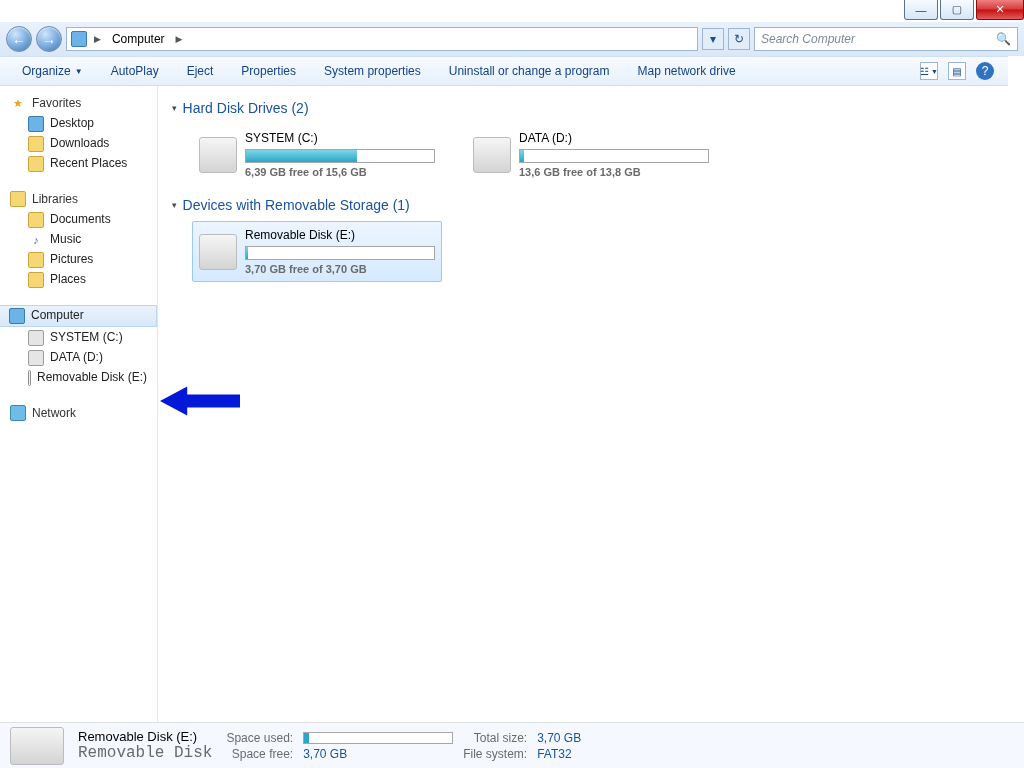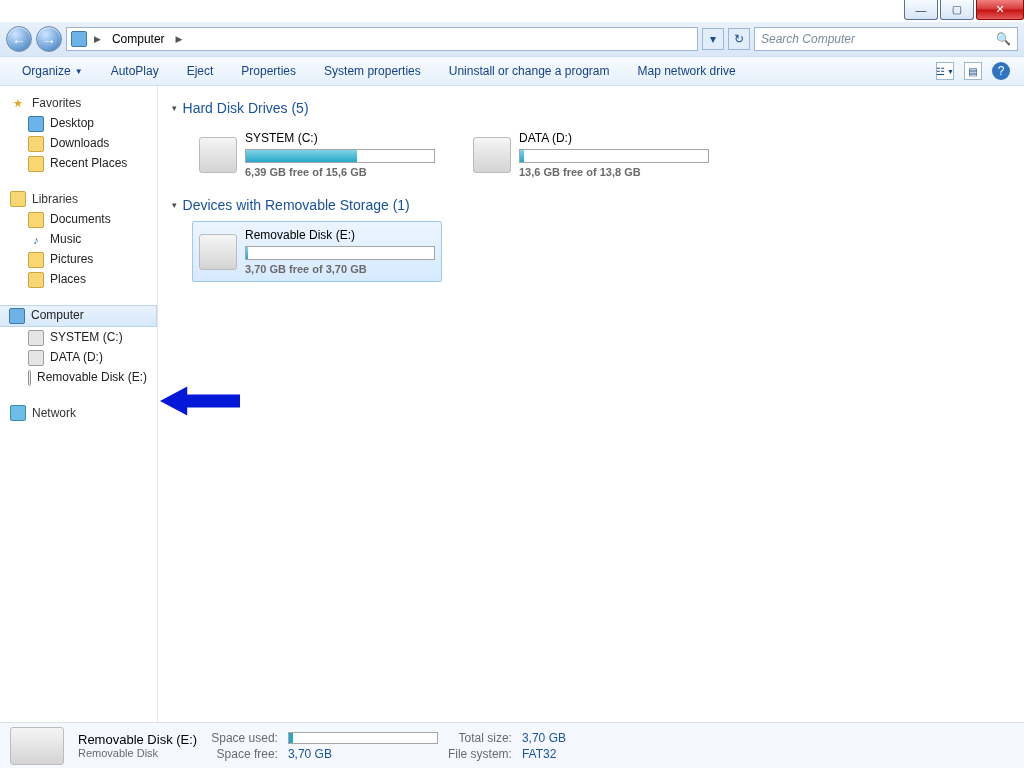--- a/index.html
+++ b/index.html
@@ -79,21 +79,21 @@
   .search {
     width: 264px; height:24px;
     border:1px solid #9db6d4; background:#fff; display:flex; align-items:center;
     padding:0 6px; color:#7b8a9b; font-style:italic;
     justify-content: space-between;
   }
   .search .magnifier { font-style: normal; color:#5d7da3; }
 
   
   .toolbar {
-    position:absolute; top:56px; left:0; right:0; height:30px;
+    position:absolute; top:56px; left:0; right:16px; height:30px;
     background: linear-gradient(#f7fbff,#e6f0fb);
     border-top:1px solid #cfe0f2;
     border-bottom:1px solid #cfe0f2;
     display:flex; align-items:center; padding:0 8px; gap:0;
     color:#15428b;
   }
   .tb-item { padding:0 14px; height:100%; display:flex; align-items:center; }
   .tb-item .caret { font-size:8px; margin-left:4px; }
   .tb-right { margin-left:auto; display:flex; align-items:center; gap:10px; padding-right:6px; }
   .tb-icon { width:18px;height:18px;border:1px solid #9db6d4;background:#fff;display:flex;align-items:center;justify-content:center;color:#15428b;font-size:10px;}
@@ -179,21 +179,21 @@
     display:flex; align-items:center;
     padding:4px 10px; gap:14px;
   }
   .details-icon {
     width:54px;height:38px;
     background: linear-gradient(#f5f5f5,#d4d4d4);
     border:1px solid #bcbcbc; border-radius:3px;
   }
   .details-cols { display:grid; grid-template-columns:auto auto auto auto; column-gap:10px; row-gap:2px; align-items:center;}
   .details-title { font-size:13px; }
-  .details-sub { color:#6a6a6a; font-size:11px; }
+  .details-sub { color:#6a6a6a; font-size:16px;font-family:Liberation Mono, monospace; }
   .details-label { color:#6a6a6a; text-align:right;}
   .details-value { color:#1a53a0; font-weight:500;}
   .tiny-progress { width:150px; height:12px; border:1px solid #a6a6a6; background:#fff; position:relative;}
   .tiny-progress .fill { position:absolute; top:0;left:0;bottom:0; background:#27a7c9; width:3%; }
 
   
   .blue-arrow {
     position:absolute;
     width:80px;height:34px;
   }
@@ -310,21 +310,21 @@
 
     <div class="side-group-lbl">
       <span class="icon16 net"></span>
       <span>Network</span>
     </div>
   </div>
 
   <div class="content">
     <div class="section-header">
       <span class="disclosure">▾</span>
-      <span>Hard Disk Drives (5)</span>
+      <span>Hard Disk Drives (2)</span>
     </div>
     <div class="drives-row">
       <div class="drive-item">
         <div class="drive-icon"></div>
         <div class="drive-info">
           <div class="drive-title">SYSTEM (C:)</div>
           <div class="progress">
             <div class="fill" style="width:59%"></div>
           </div>
           <div class="drive-sub">6,39 GB free of 15,6 GB</div>

